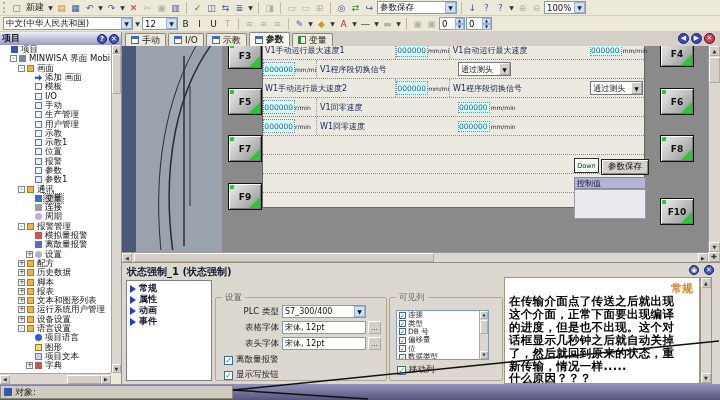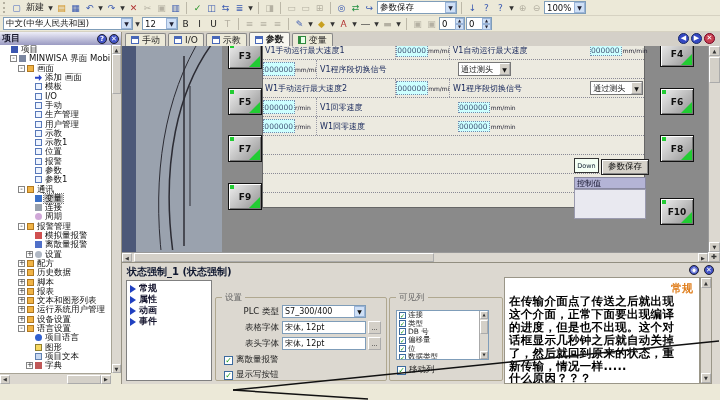--- a/index.html
+++ b/index.html
@@ -699,18 +699,24 @@
 新传输，情况一样.....
 什么原因？？？</div>
     </div>
     <div class="bscroll">
       <div class="a">▲</div>
       <div class="a b">▼</div>
     </div>
   </div>
 
 
+  <div class="sb">
+    <div class="objtab">
+      <span class="objic"></span>
+      <span>对象:</span>
+    </div>
+  </div>
 
   <svg class="anno" width="720" height="400">
     <line x1="233" y1="390" x2="719" y2="341" stroke="#111" stroke-width="1.5"></line>
     <line x1="233" y1="390" x2="368" y2="399" stroke="#111" stroke-width="1.5"></line>
   </svg>
 </div>
 
 </body></html>

